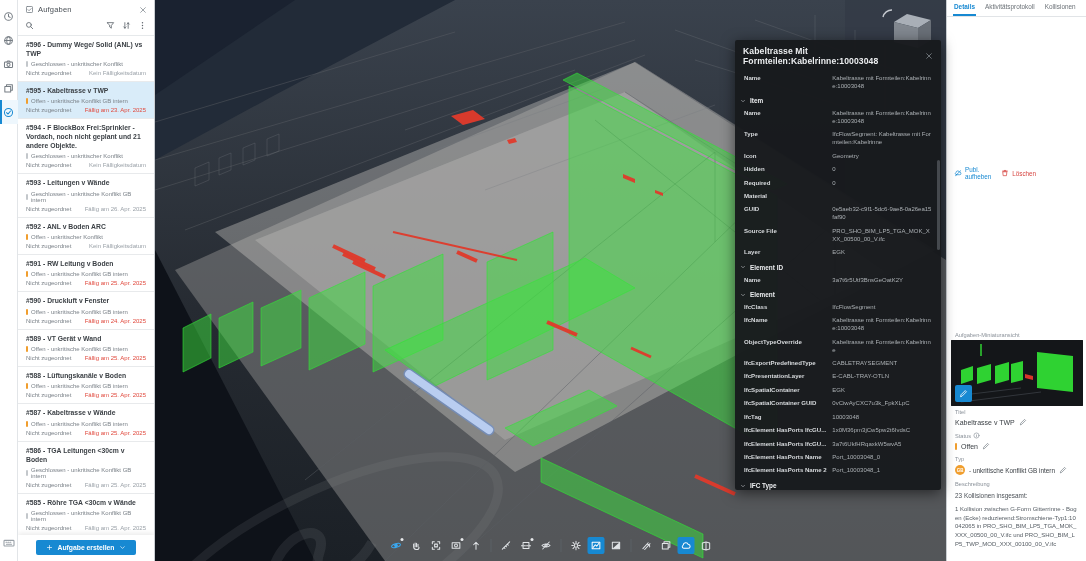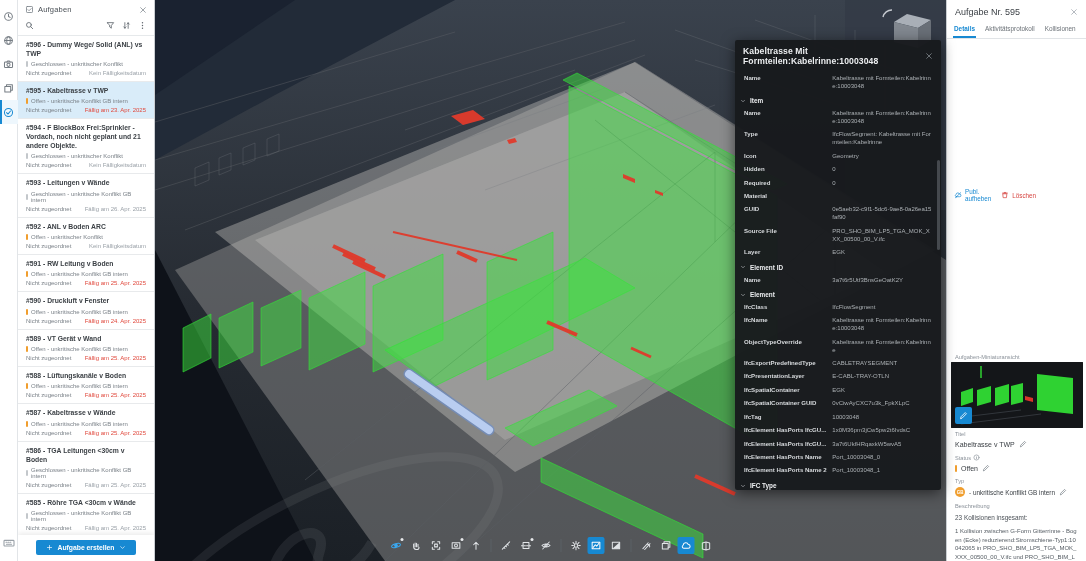--- a/index.html
+++ b/index.html
@@ -685,28 +685,20 @@
               <path d="M3 4.6l3 3 3-3"></path>
             </svg>
           </span>
           <span>IFC Type</span>
         </div>
       </div>
     <div class="p-scrollbar"></div>
   </section>
 
   <aside class="details">
-    <div class="d-head">
-      <span class="txt">Aufgabe Nr. 595</span>
-      <span class="ic">
-          <svg viewBox="0 0 12 12">
-            <path d="M2.5 2.5L9.5 9.5M9.5 2.5L2.5 9.5"></path>
-          </svg>
-        </span>
-    </div>
     <div class="d-tabs" id="d-tabs">
         <span class="d-tab active">Details</span>
         <span class="d-tab">Aktivitätsprotokoll</span>
         <span class="d-tab">Kollisionen</span>
       </div>
     <div class="d-actions">
       <span class="d-act pub">
         <span class="ic">
             <svg viewBox="0 0 12 12">
               <path d="M3.6 8.6h4.9a1.9 1.9 0 000-3.8 2.9 2.9 0 00-5.6.6 1.7 1.7 0 00.7 3.2z"></path>

